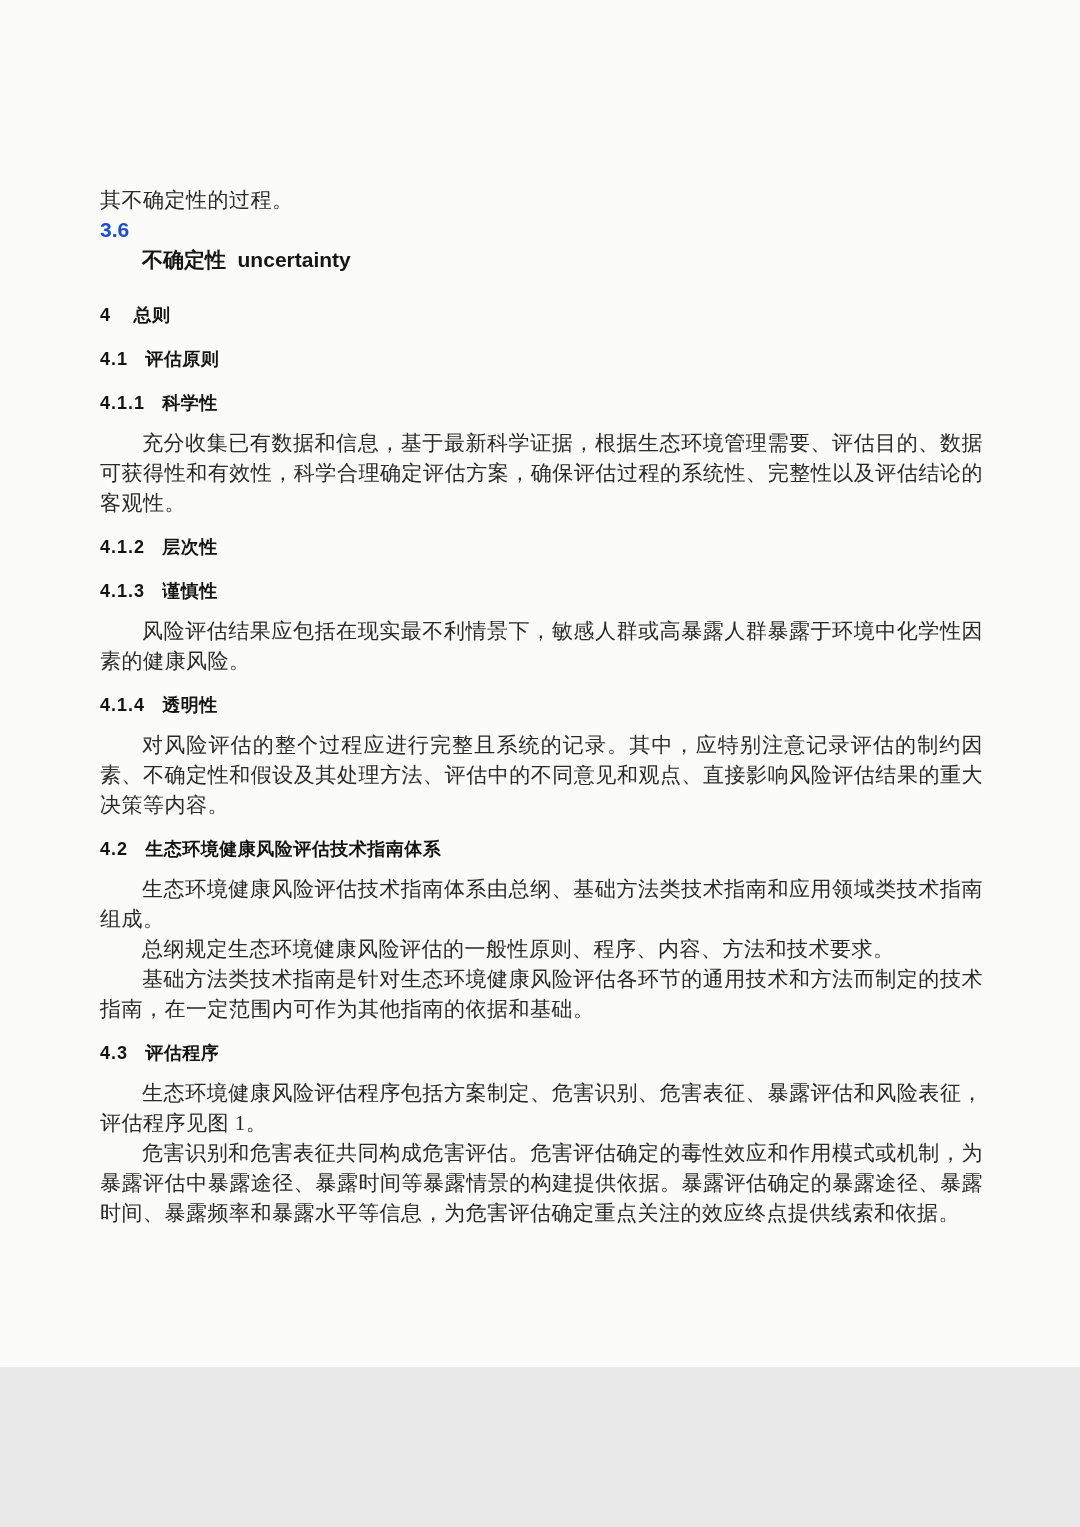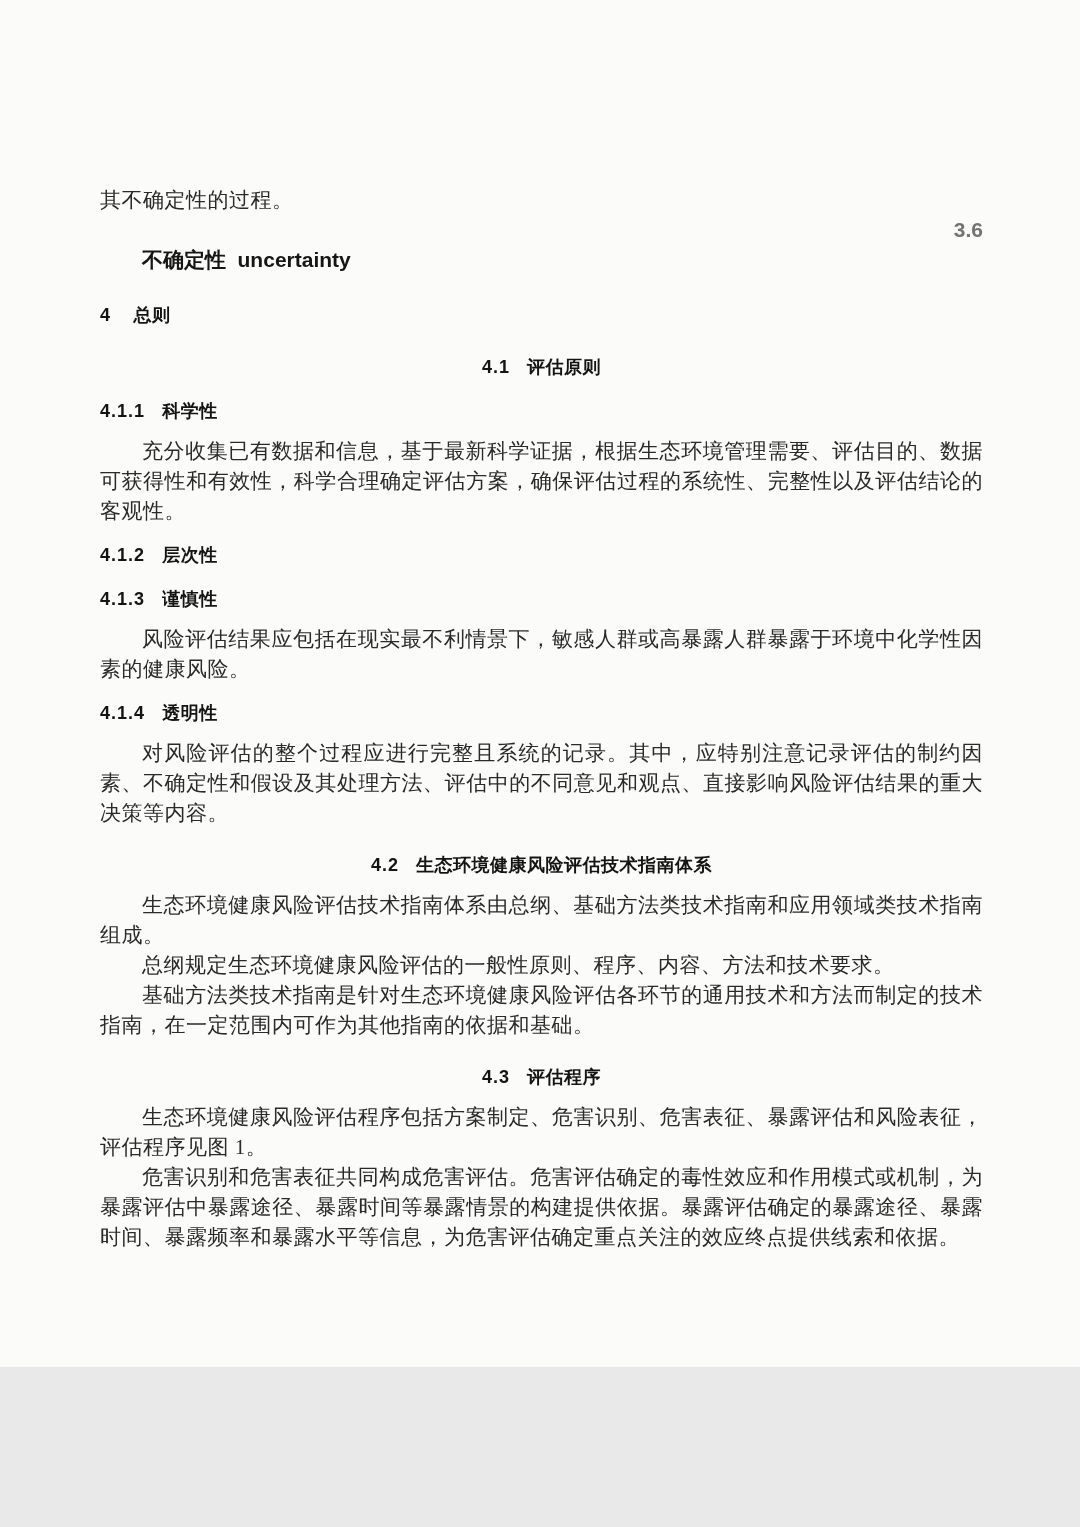--- a/index.html
+++ b/index.html
@@ -30,23 +30,22 @@
     margin: 0;
     text-align: justify;
     letter-spacing: 0.5px;
   }
   .para.indent {
     text-indent: 2em;
   }
   .clause-num {
     font-family: "Liberation Sans", "DejaVu Sans", sans-serif;
     font-weight: bold;
-    color: #737373;
+    color: #1d4ed8;
     line-height: 30px;
-    text-align: right;
   }
   .term {
     font-family: "Liberation Sans", "DejaVu Sans", sans-serif;
     font-weight: bold;
     color: #161616;
     padding-left: 2em;
     line-height: 30px;
   }
   .term .term-en {
     margin-left: 0.55em;
@@ -56,21 +55,21 @@
     font-family: "Liberation Sans", "DejaVu Sans", sans-serif;
     font-weight: bold;
     color: #141414;
     font-size: 18px;
     line-height: 30px;
     letter-spacing: 0.5px;
   }
   .heading .num { margin-right: 0.95em; letter-spacing: 1px; }
   .h1 { margin: 25px 0 12px; }
   .h1 .num { margin-right: 1.25em; }
-  .h2 { margin: 22px 0 10px; text-align: center; }
+  .h2 { margin: 14px 0 10px; }
   .h3 { margin: 14px 0 10px; }
   .page-number {
     position: absolute;
     left: 100px;
     width: 883px;
     top: 1378px;
     text-align: center;
     font-size: 20px;
     color: #303030;
     font-family: "Liberation Serif", "DejaVu Serif", serif;

